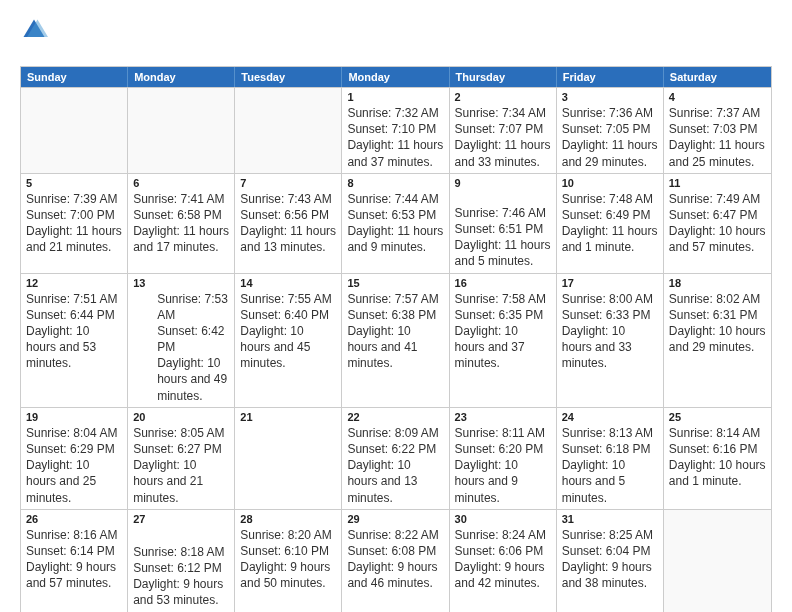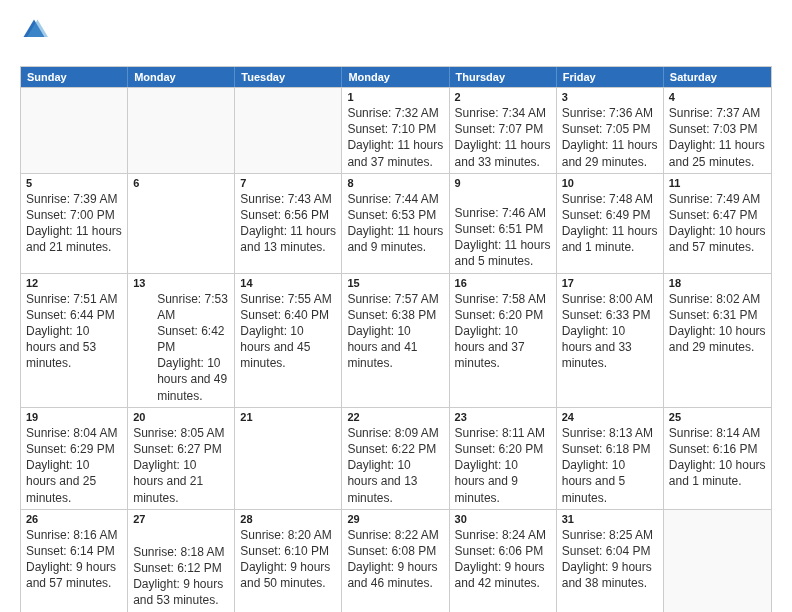--- a/index.html
+++ b/index.html
@@ -178,20 +178,23 @@
         </div>
         <div class="cal-row">
           <div class="cal-cell">
             <div class="day-num">5</div>
             <div class="cell-text" style="white-space: pre-line;">Sunrise: 7:39 AM
 Sunset: 7:00 PM
 Daylight: 11 hours and 21 minutes.</div>
           </div>
           <div class="cal-cell">
             <div class="day-num">6</div>
+            <div class="cell-text" style="white-space: pre-line;">Sunrise: 7:41 AM
+Sunset: 6:58 PM
+Daylight: 11 hours and 17 minutes.</div>
           </div>
           <div class="cal-cell">
             <div class="day-num">7</div>
             <div class="cell-text" style="white-space: pre-line;">Sunrise: 7:43 AM
 Sunset: 6:56 PM
 Daylight: 11 hours and 13 minutes.</div>
           </div>
           <div class="cal-cell">
             <div class="day-num">8</div>
             <div class="cell-text" style="white-space: pre-line;">Sunrise: 7:44 AM
@@ -238,21 +241,21 @@
           </div>
           <div class="cal-cell">
             <div class="day-num">15</div>
             <div class="cell-text" style="white-space: pre-line;">Sunrise: 7:57 AM
 Sunset: 6:38 PM
 Daylight: 10 hours and 41 minutes.</div>
           </div>
           <div class="cal-cell">
             <div class="day-num">16</div>
             <div class="cell-text" style="white-space: pre-line;">Sunrise: 7:58 AM
-Sunset: 6:20 PM
+Sunset: 6:35 PM
 Daylight: 10 hours and 37 minutes.</div>
           </div>
           <div class="cal-cell">
             <div class="day-num">17</div>
             <div class="cell-text" style="white-space: pre-line;">Sunrise: 8:00 AM
 Sunset: 6:33 PM
 Daylight: 10 hours and 33 minutes.</div>
           </div>
           <div class="cal-cell">
             <div class="day-num">18</div>

